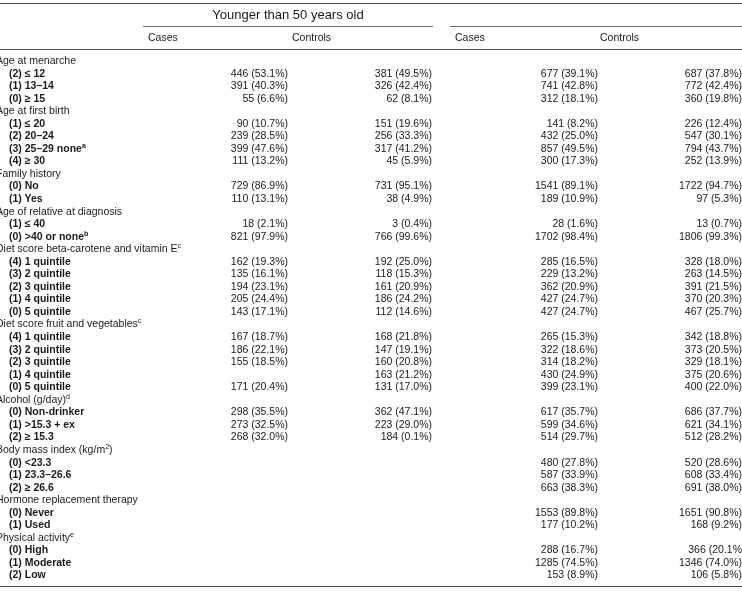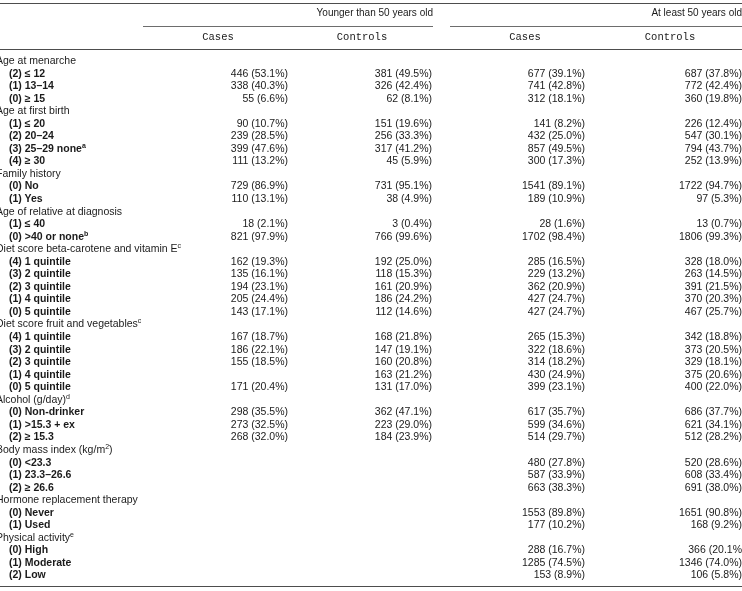--- a/index.html
+++ b/index.html
@@ -37,45 +37,43 @@
     left: 0;
     bottom: 4px;
     width: 742px;
     height: 1px;
     background: #4d4d4d;
   }
 
   .group-head {
     position: absolute;
     top: 7px;
-    font-size: 10px;
-    text-align: right;
+    font-size: 13px;
+    text-align: center;
     color: #1a1a1a;
     white-space: nowrap;
   }
   .group-head.g1 { left: 143px; width: 290px; }
   .group-head.g2 { left: 450px; width: 292px; }
 
   .group-rule {
     position: absolute;
     top: 26px;
     height: 1px;
     background: #6d6d6d;
   }
   .group-rule.g1 { left: 143px; width: 290px; }
   .group-rule.g2 { left: 450px; width: 292px; }
 
   .col-head {
     position: absolute;
     top: 31px;
     font-size: 10.5px;
-    text-align: center;
     color: #1a1a1a;
     white-space: nowrap;
-    font-family: Liberation Mono, monospace;
   }
   .col-head.c1 { left: 148px; width: 140px; }
   .col-head.c2 { left: 292px; width: 140px; }
   .col-head.c3 { left: 455px; width: 140px; }
   .col-head.c4 { left: 600px; width: 140px; }
 
   .rule-head {
     position: absolute;
     left: 0;
     top: 49px;
@@ -113,38 +111,37 @@
     position: absolute;
     top: 0;
     font-size: 10.5px;
     text-align: right;
     white-space: nowrap;
     line-height: 12.5px;
     color: #1a1a1a;
   }
   .val.c1 { left: 138px; width: 150px; }
   .val.c2 { left: 282px; width: 150px; }
-  .val.c3 { left: 435px; width: 150px; text-align: right; }
+  .val.c3 { left: 448px; width: 150px; text-align: right; }
   .val.c4 { left: 592px; width: 150px; }
 
   sup {
     font-size: 7px;
     vertical-align: super;
     line-height: 0;
   }
 </style>
 </head>
 <body>
 
 <div id="table-root">
 
   <div class="rule-top"></div>
 
   <div class="group-head g1">Younger than 50 years old</div>
-  <div class="group-head g2">At least 50 years old</div>
 
   <div class="group-rule g1"></div>
   <div class="group-rule g2"></div>
 
   <div class="col-head c1">Cases</div>
   <div class="col-head c2">Controls</div>
   <div class="col-head c3">Cases</div>
   <div class="col-head c4">Controls</div>
 
   <div class="rule-head"></div>
@@ -155,21 +152,21 @@
       </div>
       <div class="row sub">
         <div class="lbl">(2)  ≤ 12</div>
         <div class="val c1">446 (53.1%)</div>
         <div class="val c2">381 (49.5%)</div>
         <div class="val c3">677 (39.1%)</div>
         <div class="val c4">687 (37.8%)</div>
       </div>
       <div class="row sub">
         <div class="lbl">(1) 13–14</div>
-        <div class="val c1">338 (40.3%)</div>
+        <div class="val c1">391 (40.3%)</div>
         <div class="val c2">326 (42.4%)</div>
         <div class="val c3">741 (42.8%)</div>
         <div class="val c4">772 (42.4%)</div>
       </div>
       <div class="row sub">
         <div class="lbl">(0)  ≥ 15</div>
         <div class="val c1">55 (6.6%)</div>
         <div class="val c2">62 (8.1%)</div>
         <div class="val c3">312 (18.1%)</div>
         <div class="val c4">360 (19.8%)</div>
@@ -327,21 +324,21 @@
       <div class="row sub">
         <div class="lbl">(1) &gt;15.3 + ex</div>
         <div class="val c1">273 (32.5%)</div>
         <div class="val c2">223 (29.0%)</div>
         <div class="val c3">599 (34.6%)</div>
         <div class="val c4">621 (34.1%)</div>
       </div>
       <div class="row sub">
         <div class="lbl">(2)  ≥ 15.3</div>
         <div class="val c1">268 (32.0%)</div>
-        <div class="val c2">184 (23.9%)</div>
+        <div class="val c2">184 (0.1%)</div>
         <div class="val c3">514 (29.7%)</div>
         <div class="val c4">512 (28.2%)</div>
       </div>
       <div class="row">
         <div class="lbl">Body mass index (kg/m<sup>2</sup>)</div>
       </div>
       <div class="row sub">
         <div class="lbl">(0) &lt;23.3</div>
         <div class="val c3">480 (27.8%)</div>
         <div class="val c4">520 (28.6%)</div>

